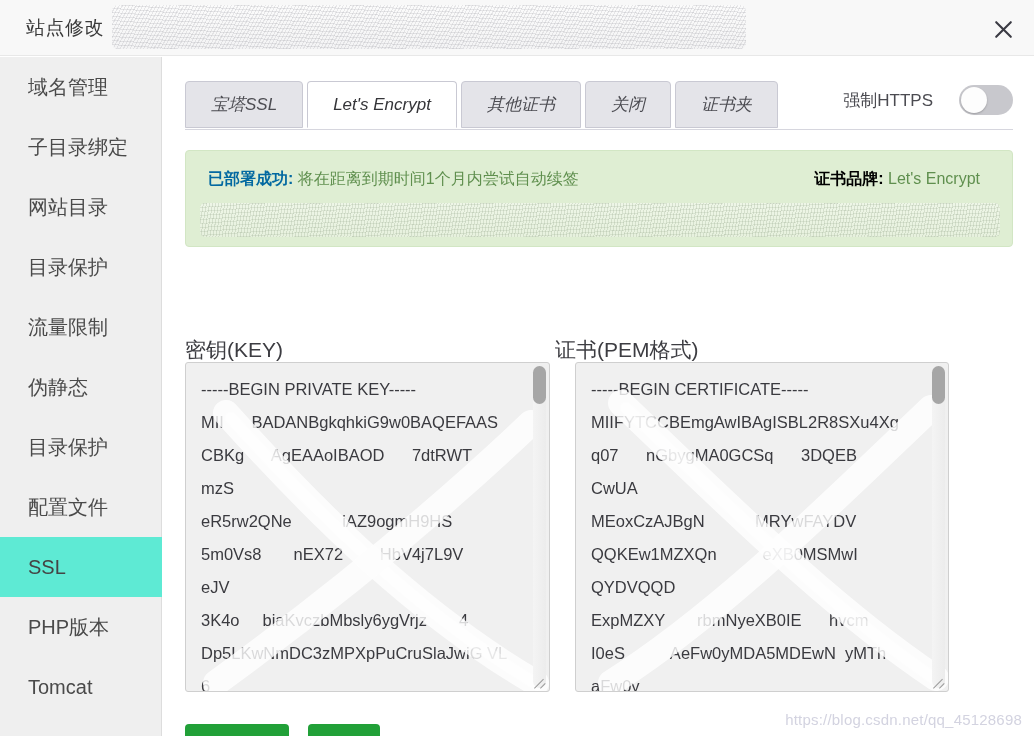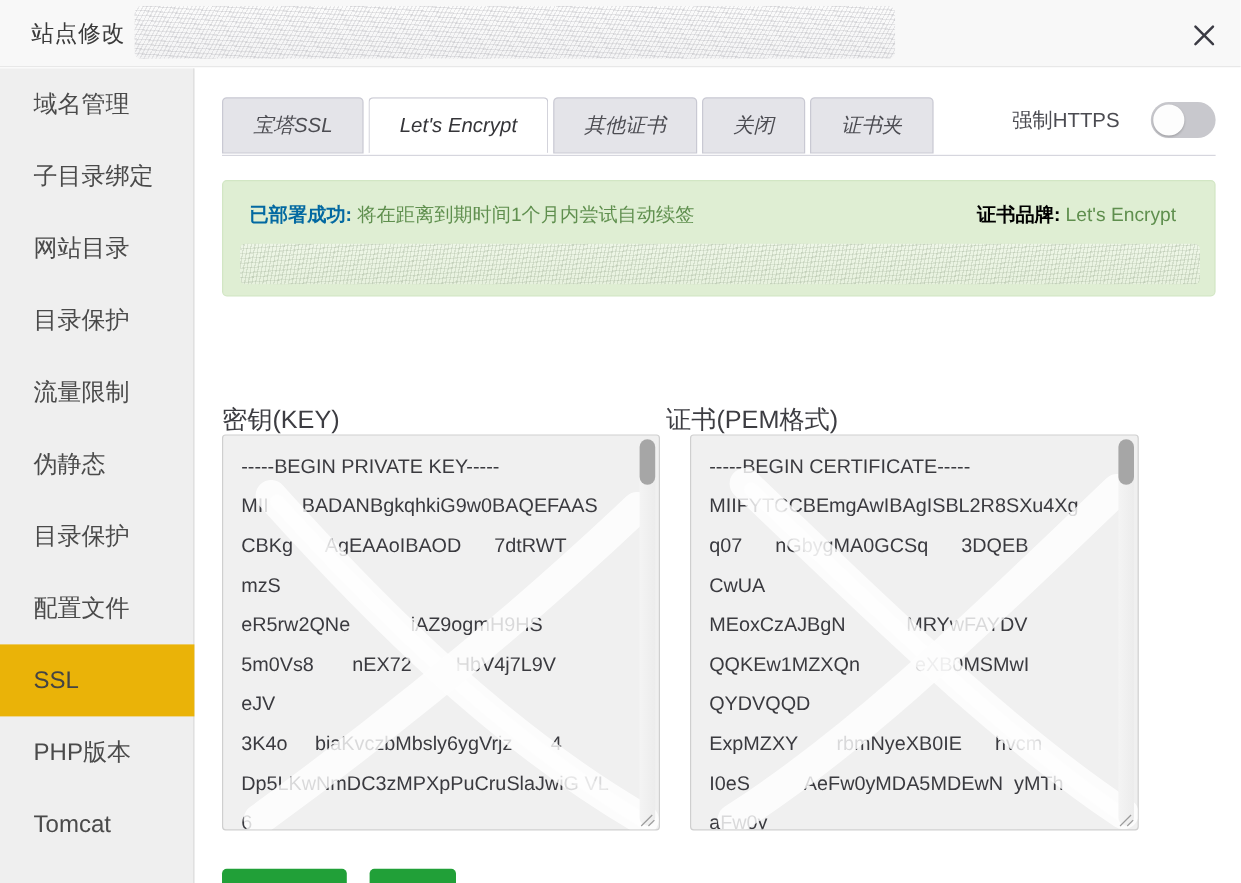--- a/index.html
+++ b/index.html
@@ -93,21 +93,21 @@
     height: 60px;
     line-height: 60px;
     padding-left: 28px;
     font-size: 20px;
     color: #4a4a4a;
     cursor: pointer;
     box-sizing: border-box;
     white-space: nowrap;
   }
   .side-item.active {
-    background: #eab308;
+    background: #5eead4;
     color: #444;
     margin-right: -1px;
   }
 
   
   .main {
     position: absolute;
     left: 163px; top: 57px;
     width: 871px;
     height: 679px;
@@ -443,13 +443,14 @@
       </div>
       <div class="ta-resize"></div>
     </div>
 
     <div class="btn-row">
       <button class="btn">关闭SSL</button>
       <button class="btn">续签</button>
     </div>
   </div>
 
+  <div class="watermark">https://blog.csdn.net/qq_45128698</div>
 </div>
 
 </body></html>

